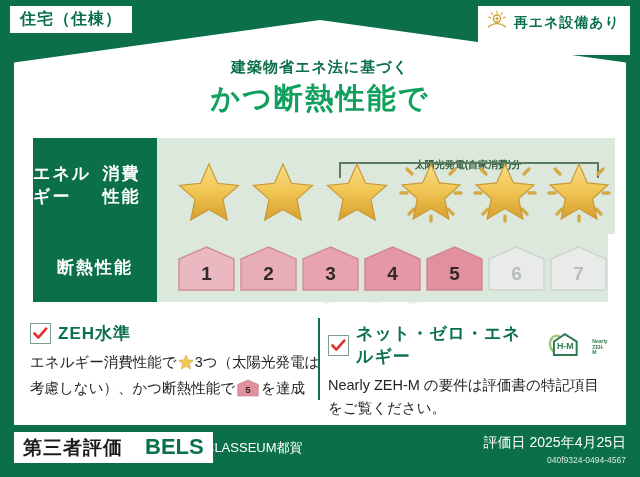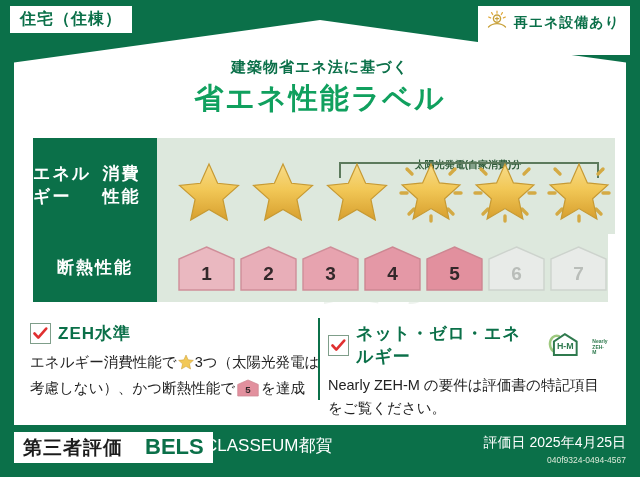--- a/index.html
+++ b/index.html
@@ -107,21 +107,21 @@
     position:absolute;left:318px;top:318px;width:2px;height:82px;background:#0b7049;
   }
   
   #bels-box{
     position:absolute;left:14px;bottom:14px;background:#ffffff;
     padding:4px 9px 5px 9px;display:flex;align-items:center;gap:22px;line-height:1;
   }
   #bels-box .jp{font-weight:700;font-size:19px;color:#1c1c1c;letter-spacing:1px;}
   #bels-box .en{font-weight:700;font-size:22px;color:#0b7049;letter-spacing:0px;}
   #bels-name{
-    position:absolute;left:205px;bottom:20px;color:#ffffff;font-size:17px;letter-spacing:0px;
+    position:absolute;left:205px;bottom:20px;color:#ffffff;font-size:13px;letter-spacing:0px;
   }
   #eval-box{position:absolute;right:14px;bottom:12px;text-align:right;color:#ffffff;}
   #eval-date{font-size:14px;font-weight:400;letter-spacing:0px;}
   #eval-id{font-size:8.5px;margin-top:3px;letter-spacing:0px;color:#dcead9;}
 </style>
 </head>
 <body>
 
 <div id="label">
 
@@ -144,21 +144,21 @@
         </g>
         <circle cx="11" cy="8.6" r="3.6" fill="none" stroke="#c8a13a" stroke-width="1.4"></circle>
         <path d="M9.4 8.6 h3.2 M11 7 v3.2" stroke="#c8a13a" stroke-width="1.1" stroke-linecap="round"></path>
         <path d="M2.5 17 C7 12.5, 15 12.5, 19.5 17" fill="none" stroke="#c8a13a" stroke-width="1.3" stroke-linecap="round"></path>
       </svg>
     </span>
     <span class="txt">再エネ設備あり</span>
   </div>
 
   <div id="title-sub">建築物省エネ法に基づく</div>
-  <div id="title-main">省エネ性能ラベル</div>
+  <div id="title-main">かつ断熱性能で</div>
 
   <div class="row" id="row-energy">
     <div class="row-label">
       <span>エネルギー</span>
       <span>消費性能</span>
     </div>
     <div class="row-body">
 
       <div id="solar-caption">太陽光発電(自家消費)分</div>
       <div id="solar-bracket"></div>

